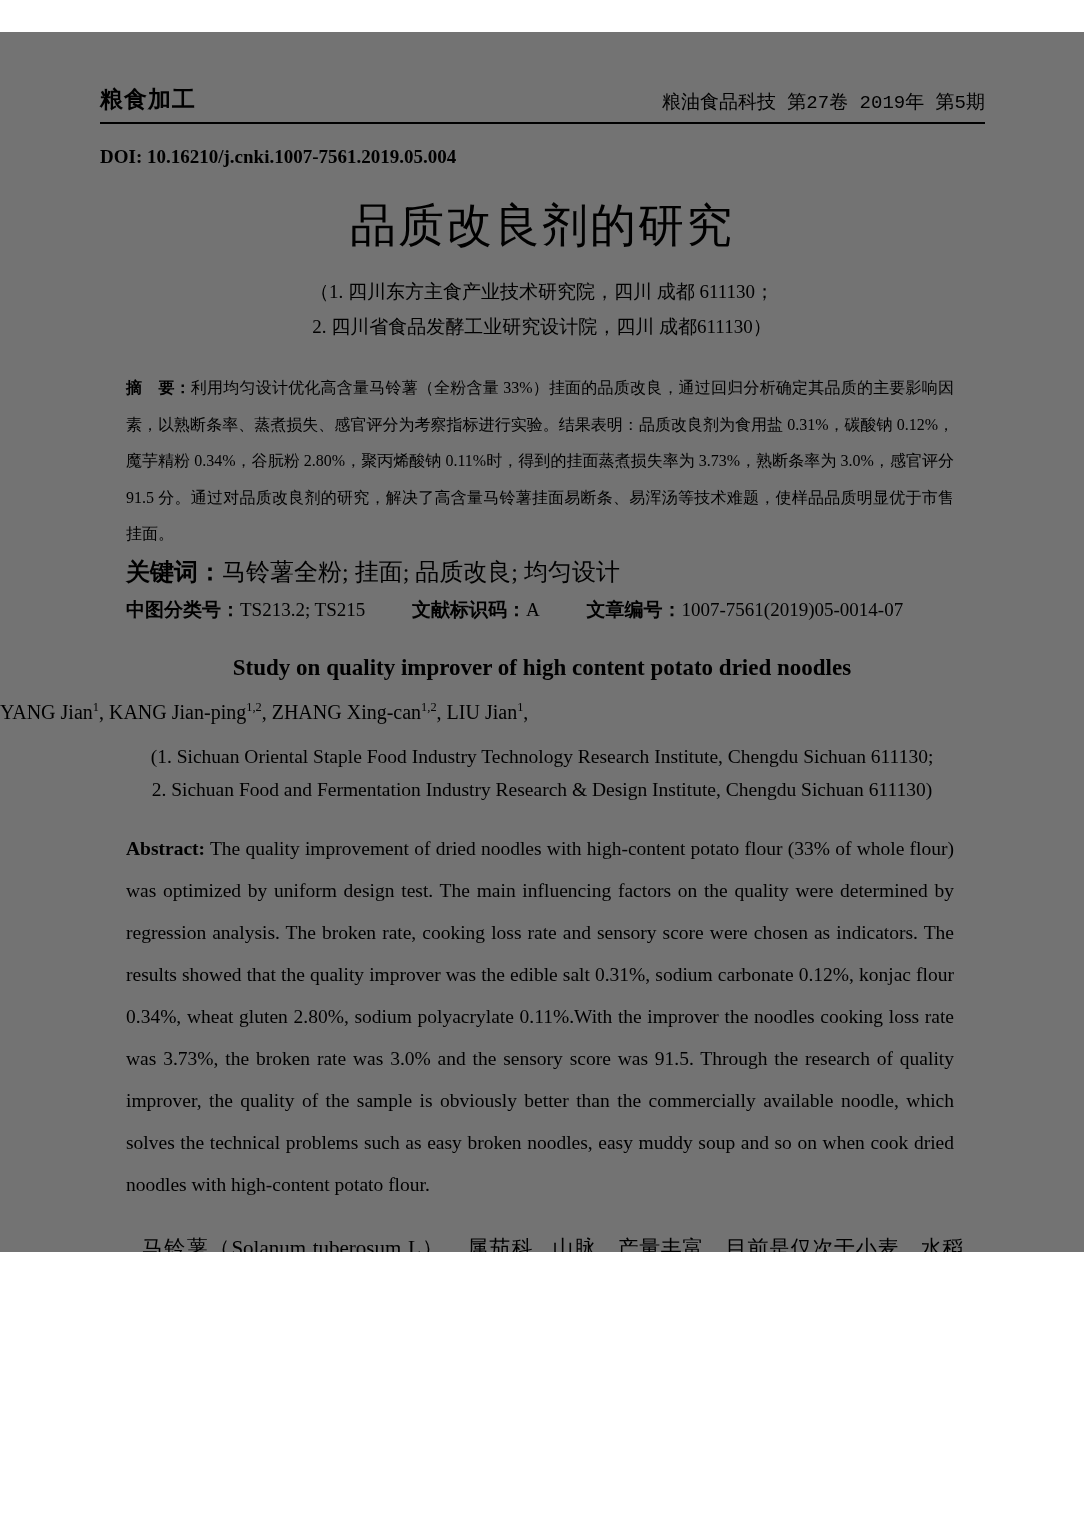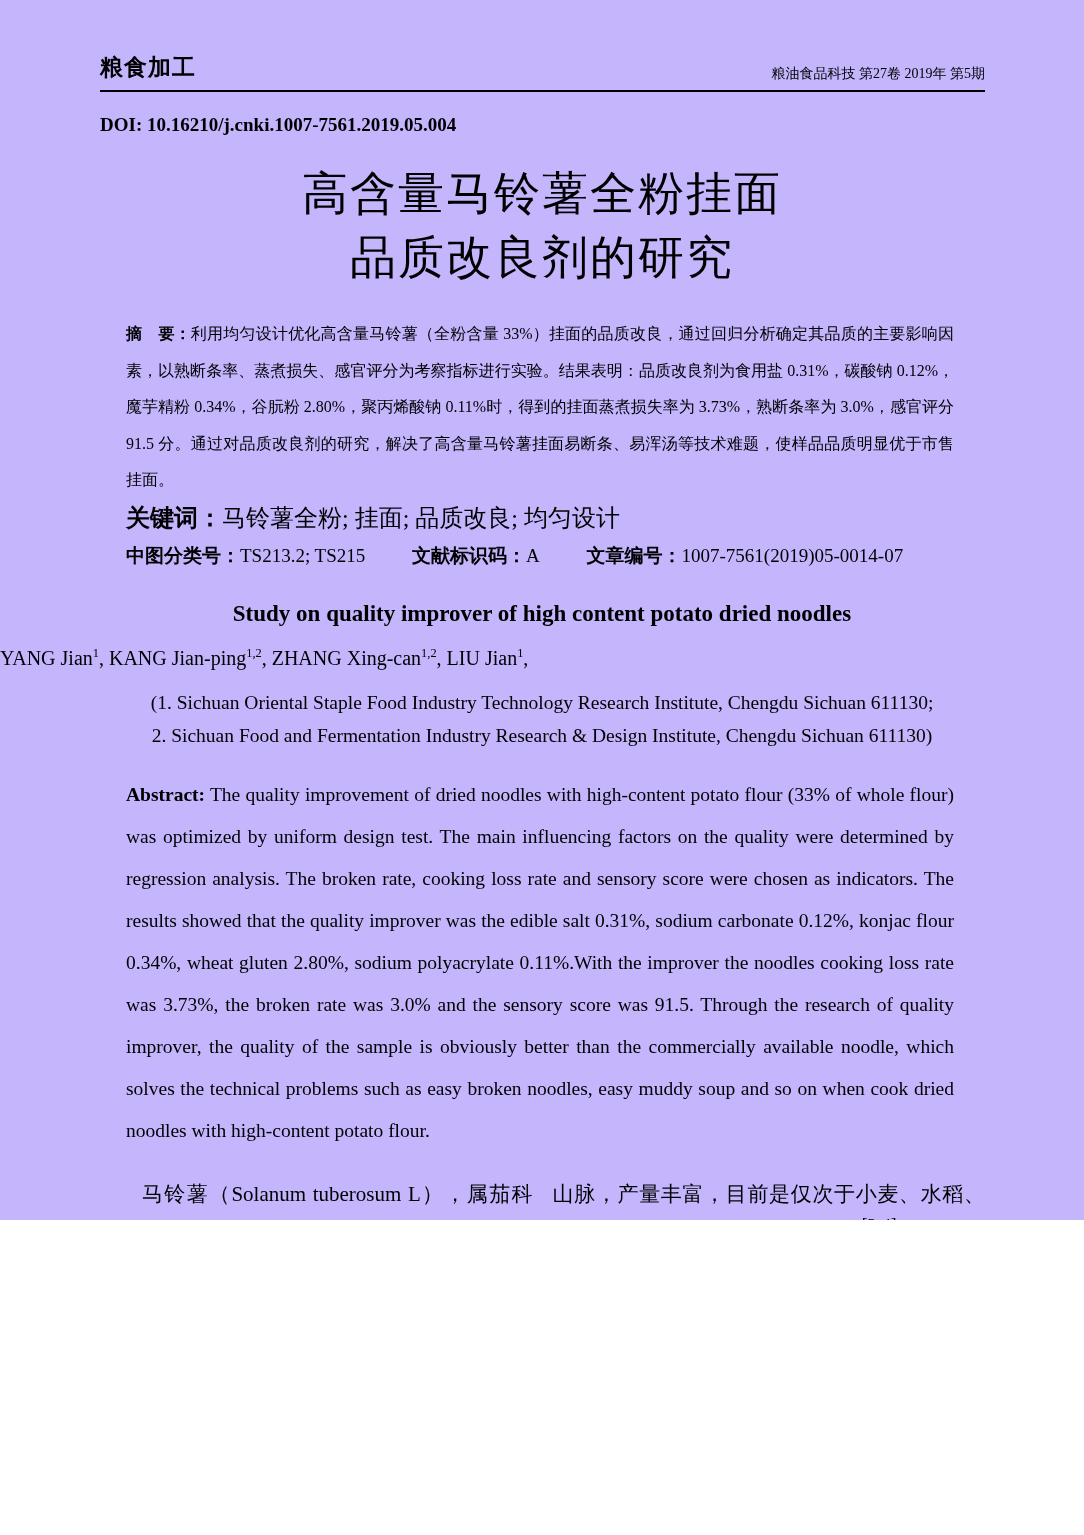--- a/index.html
+++ b/index.html
@@ -1,32 +1,33 @@
 <!DOCTYPE html>
 <html lang="zh"><head>
 <meta charset="utf-8">
 <style>
   html,body{margin:0;padding:0;background:#ffffff;}
   .page{
     position:relative;
     width:1084px;height:1220px;
-    background:#c4b5fd;color:#000;
+    background:#737373;color:#000;
     font-family:"Liberation Serif","DejaVu Serif",serif;
     overflow:hidden;
+    margin-top:32px;
   }
   
   .hdr{
     margin:52px 99px 0 100px;
     display:flex;justify-content:space-between;align-items:flex-end;
   }
   .hdr-section{
     font-family:"Liberation Sans","DejaVu Sans",sans-serif;
     font-weight:bold;font-size:23px;letter-spacing:1px;
   }
-  .hdr-issue{font-size:14px;}
+  .hdr-issue{font-size:19px;font-family:Liberation Mono, monospace;}
   .hdr-rule{margin:7px 99px 0 100px;border-top:2.5px solid #000;height:0;}
   
   .doi{margin:22px 99px 0 100px;font-weight:bold;font-size:19px;}
   
   .title-zh{
     margin-top:26px;text-align:center;
     font-size:46px;line-height:64px;font-weight:400;letter-spacing:2px;
   }
   
   .authors-zh{margin-top:18px;text-align:center;font-size:22px;}
@@ -81,25 +82,28 @@
     <span class="hdr-issue">粮油食品科技 第27卷 2019年 第5期</span>
   </div>
   <div class="hdr-rule"></div>
 
   <div class="doi">
     <span>DOI:</span>
     <span>10.16210/j.cnki.1007-7561.2019.05.004</span>
   </div>
 
   <div class="title-zh">
-    <div>高含量马铃薯全粉挂面</div>
     <div>品质改良剂的研究</div>
   </div>
 
 
+  <div class="affil-zh">
+    <div>（1. 四川东方主食产业技术研究院，四川 成都 611130；</div>
+    <div>2. 四川省食品发酵工业研究设计院，四川 成都611130）</div>
+  </div>
 
   <div class="abs-zh">
     <span class="lbl-hei">摘　要：</span><span>利用均匀设计优化高含量马铃薯（全粉含量 33%）挂面的品质改良，通过回归分析确定其品质的主要影响因素，以熟断条率、蒸煮损失、感官评分为考察指标进行实验。结果表明：品质改良剂为食用盐 0.31%，碳酸钠 0.12%，魔芋精粉 0.34%，谷朊粉 2.80%，聚丙烯酸钠 0.11%时，得到的挂面蒸煮损失率为 3.73%，熟断条率为 3.0%，感官评分 91.5 分。通过对品质改良剂的研究，解决了高含量马铃薯挂面易断条、易浑汤等技术难题，使样品品质明显优于市售挂面。</span>
   </div>
 
   <div class="kw-zh">
     <span class="lbl-hei">关键词：</span><span>马铃薯全粉; 挂面; 品质改良; 均匀设计</span>
   </div>
 
   <div class="cls-line">

